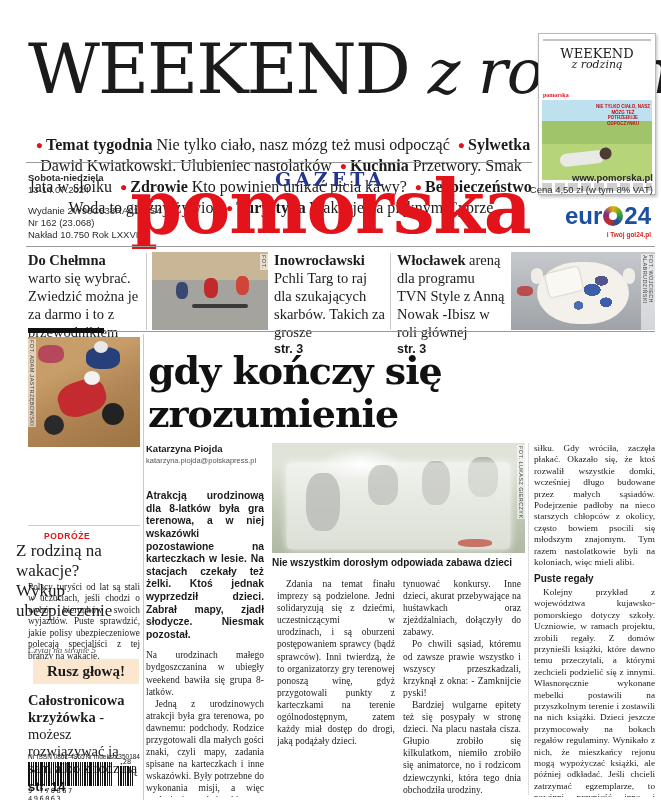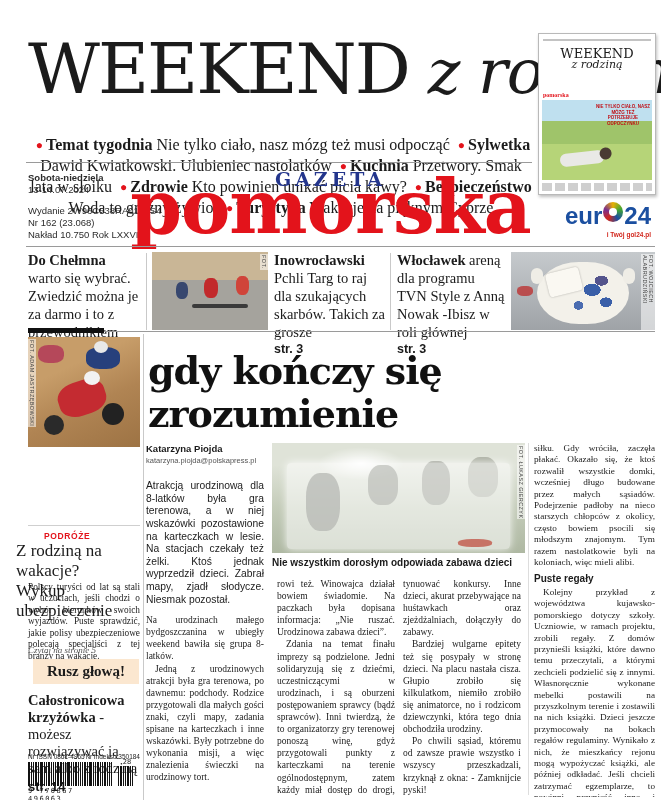--- a/index.html
+++ b/index.html
@@ -32,21 +32,21 @@
   .person{position:absolute;left:18px;top:52px;width:44px;height:13px;background:#e9e9e6;border-radius:6px;transform:rotate(-6deg);}
   .person:after{content:"";position:absolute;right:-8px;top:-2px;width:12px;height:12px;border-radius:50%;background:#4a3b33;}
   #thumb-foot{position:absolute;left:3px;right:3px;bottom:3px;height:8px;background:repeating-linear-gradient(90deg,#cfcfcf 0 10px,#fff 10px 13px);}
 
   
   #mast-left{left:28px;top:172px;font-size:9.5px;line-height:1.3;color:#2c2c2c;}
   #logo-gazeta{left:0;right:0;top:168px;text-align:center;color:#23358c;font-size:19px;letter-spacing:4px;font-weight:bold;}
   #logo-pomorska{left:0;right:0;top:170px;text-align:center;color:#e3131b;font-size:74px;line-height:74px;font-weight:bold;letter-spacing:-1px;}
   #mast-right{right:8px;top:172px;text-align:right;font-size:9.5px;line-height:1.3;color:#2c2c2c;}
   #euro-logo{right:10px;top:202px;width:120px;text-align:right;}
-  #euro-row{display:flex;justify-content:flex-end;gap:1px;
+  #euro-row{display:flex;align-items:center;justify-content:flex-end;gap:1px;
             color:#1b4fa0;font-weight:bold;font-size:24px;font-family:"Liberation Sans",sans-serif;}
   #euro-star{width:20px;height:20px;border-radius:50%;
      background:conic-gradient(#e8b004,#3fa535,#1b4fa0,#d2281e,#7a2e8e,#e8b004);position:relative;}
   #euro-star:after{content:"";position:absolute;left:6px;top:6px;width:8px;height:8px;border-radius:50%;background:#fff;}
   #euro-tag{color:#d2281e;font-size:6.5px;font-weight:bold;font-family:"Liberation Sans",sans-serif;margin-top:1px;}
 
   
   .teaser-txt{font-size:14.5px;line-height:1.24;}
   .teaser-txt .pg{font-family:"Liberation Sans",sans-serif;font-weight:bold;font-size:12.5px;}
   .photo{overflow:hidden;}
@@ -97,22 +97,22 @@
   #kicker{left:150px;top:333px;font-size:12.5px;font-weight:bold;font-family:"Liberation Sans",sans-serif;}
   #kicker .tag{color:#1461c4;}
   #kicker .rest{color:#2d2d2d;font-weight:600;}
   #headline{left:148px;top:349px;width:512px;font-size:38px;line-height:43px;font-weight:bold;
             letter-spacing:-1px;color:#111;}
   .bodycol{font-size:9.5px;line-height:12.1px;text-align:justify;overflow:hidden;}
   .bodycol p{margin:0;text-indent:9px;}
   .bodycol p.noind{text-indent:0;}
   .subhead{font-family:"Liberation Sans",sans-serif;font-weight:bold;font-size:10px;margin:5px 0 2px;text-indent:0;}
   #author-name{font-family:"Liberation Sans",sans-serif;font-weight:bold;font-size:9.5px;}
-  #author-email{font-family:"Liberation Sans",sans-serif;font-size:7.5px;color:#555;margin-bottom:13px;}
-  #lead{font-family:"Liberation Sans",sans-serif;font-weight:normal;font-size:10.3px;line-height:12.6px;
+  #author-email{font-family:"Liberation Sans",sans-serif;font-size:7.5px;color:#555;margin-bottom:23px;}
+  #lead{font-family:"Liberation Sans",sans-serif;font-weight:bold;font-size:10.3px;line-height:12.6px;
         text-align:justify;margin:0 0 8px 0;}
   #main-caption{left:272px;top:557px;width:253px;font-family:"Liberation Sans",sans-serif;
         font-weight:bold;font-size:10px;color:#1a1a1a;}
 </style>
 </head>
 <body>
 
 <div id="page">
 
   <div class="abs hlserif" id="banner-title"><span>WEEKEND</span><span class="script"> z rodziną</span></div>
@@ -140,20 +140,24 @@
     <div>13-14.07.2024</div>
     <div style="height:8px;"></div>
     <div>Wydanie 2W96C538RA017TS4</div>
     <div>Nr 162 (23.068)</div>
     <div>Nakład 10.750 Rok LXXVI</div>
   </div>
 
   <div class="abs hlserif" id="logo-gazeta">GAZETA</div>
   <div class="abs hlserif" id="logo-pomorska">pomorska</div>
 
+  <div class="abs sans" id="mast-right">
+    <div class="b">www.pomorska.pl</div>
+    <div>Cena 4,50 zł (w tym 8% VAT)</div>
+  </div>
 
   <div class="abs" id="euro-logo">
     <div id="euro-row">
       <span>eur</span>
       <span id="euro-star"></span>
       <span>24</span>
     </div>
     <div id="euro-tag">i Twój gol24.pl</div>
   </div>
 
@@ -294,27 +298,26 @@
     <div class="blob" style="left:96px;top:22px;width:30px;height:40px;background:#6a6e63;opacity:.7;"></div>
     <div class="blob" style="left:150px;top:18px;width:28px;height:44px;background:#71756a;opacity:.65;"></div>
     <div class="blob" style="left:196px;top:14px;width:30px;height:40px;background:#8a8e80;opacity:.6;"></div>
     <div class="foil"></div>
     <div class="blob" style="left:186px;top:96px;width:34px;height:8px;background:#c2574a;opacity:.8;"></div>
     <div class="credit-v">FOT. ŁUKASZ GIERCZYK</div>
   </div>
   <div class="abs" id="main-caption">Nie wszystkim dorosłym odpowiada zabawa dzieci</div>
 
   <div class="abs bodycol" style="left:277px;top:578px;width:118px;height:219px;">
-      <p class="noind">rowi też. Winowajca działał bowiem świadomie. Na paczkach była dopisana informacja: „Nie ruszać. Urodzinowa zabawa dzieci”.</p>
       <p>Zdania na temat finału imprezy są podzielone. Jedni solidaryzują się z dziećmi, uczestniczącymi w urodzinach, i są oburzeni postępowaniem sprawcy (bądź sprawców). Inni twierdzą, że to organizatorzy gry terenowej ponoszą winę, gdyż przygotowali punkty z karteczkami na terenie ogólnodostępnym, zatem każdy miał dostęp do drogi, jaką podążały dzieci.</p>
     </div>
   <div class="abs bodycol" style="left:403px;top:578px;width:118px;height:219px;">
       <p class="noind">tynuować konkursy. Inne dzieci, akurat przebywające na huśtawkach oraz zjeżdżalniach, dołączyły do zabawy.</p>
+      <p>Po chwili sąsiad, któremu od zawsze prawie wszystko i wszyscy przeszkadzali, krzyknął z okna: - Zamknijcie pyski!</p>
       <p>Bardziej wulgarne epitety też się posypały w stronę dzieci. Na placu nastała cisza. Głupio zrobiło się kilkulatkom, niemiło zrobiło się animatorce, no i rodzicom dziewczynki, która tego dnia obchodziła urodziny.</p>
-      <p>Po chwili sąsiad, któremu od zawsze prawie wszystko i wszyscy przeszkadzali, krzyknął z okna: - Zamknijcie pyski!</p>
     </div>
 
   <div class="abs vr" style="left:528px;top:443px;height:352px;background:#ddd;"></div>
   <div class="abs bodycol" style="left:534px;top:443px;width:121px;height:354px;font-size:9.2px;line-height:11.4px;">
       <p class="noind">siłku. Gdy wróciła, zaczęła płakać. Okazało się, że ktoś rozwalił wszystkie domki, wcześniej długo budowane przez małych sąsiadów. Podejrzenie padłoby na nieco starszych chłopców z okolicy, często bowiem psocili się młodszym znajomym. Tym razem nastolatkowie byli na koloniach, więc mieli alibi.</p>
       <div class="subhead">Puste regały</div>
       <p>Kolejny przykład z województwa kujawsko-pomorskiego dotyczy szkoły. Uczniowie, w ramach projektu, zrobili regały. Z domów przynieśli książki, które dawno temu przeczytali, a którymi zechcieli podzielić się z innymi. Własnoręcznie wykonane mebelki postawili na przyszkolnym terenie i zostawili na nich książki. Dzieci jeszcze przymocowały na bokach regałów regulaminy. Wynikało z nich, że mieszkańcy rejonu mogą wypożyczać książki, ale później odkładać. Jeśli chcieli zatrzymać egzemplarze, to powinni przynieść inne i zostawić na regale. Nazajutrz nie było śladu po książkach.</p>
     </div>
 
 </div>

